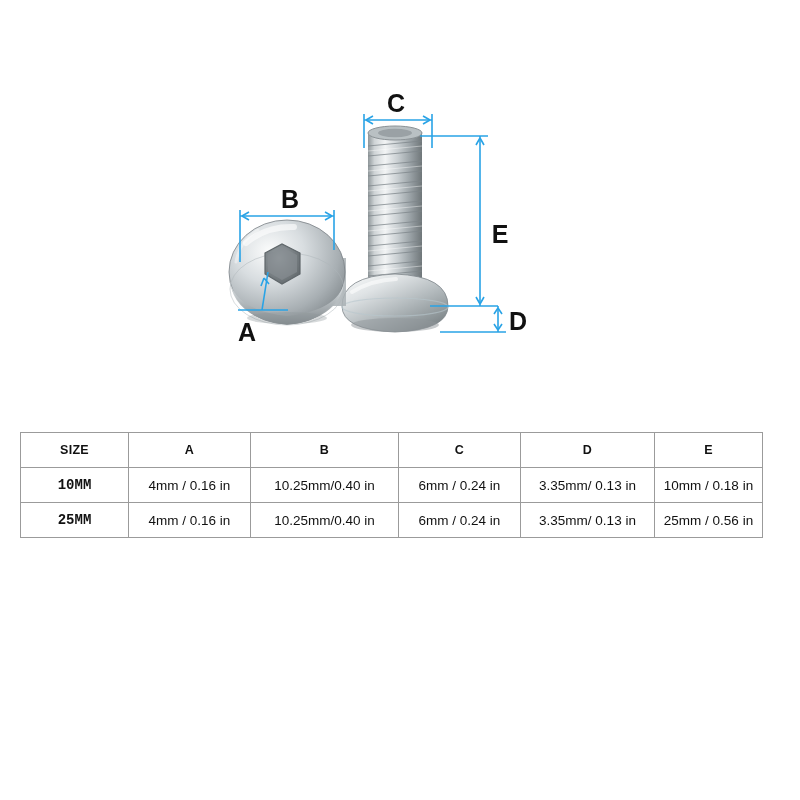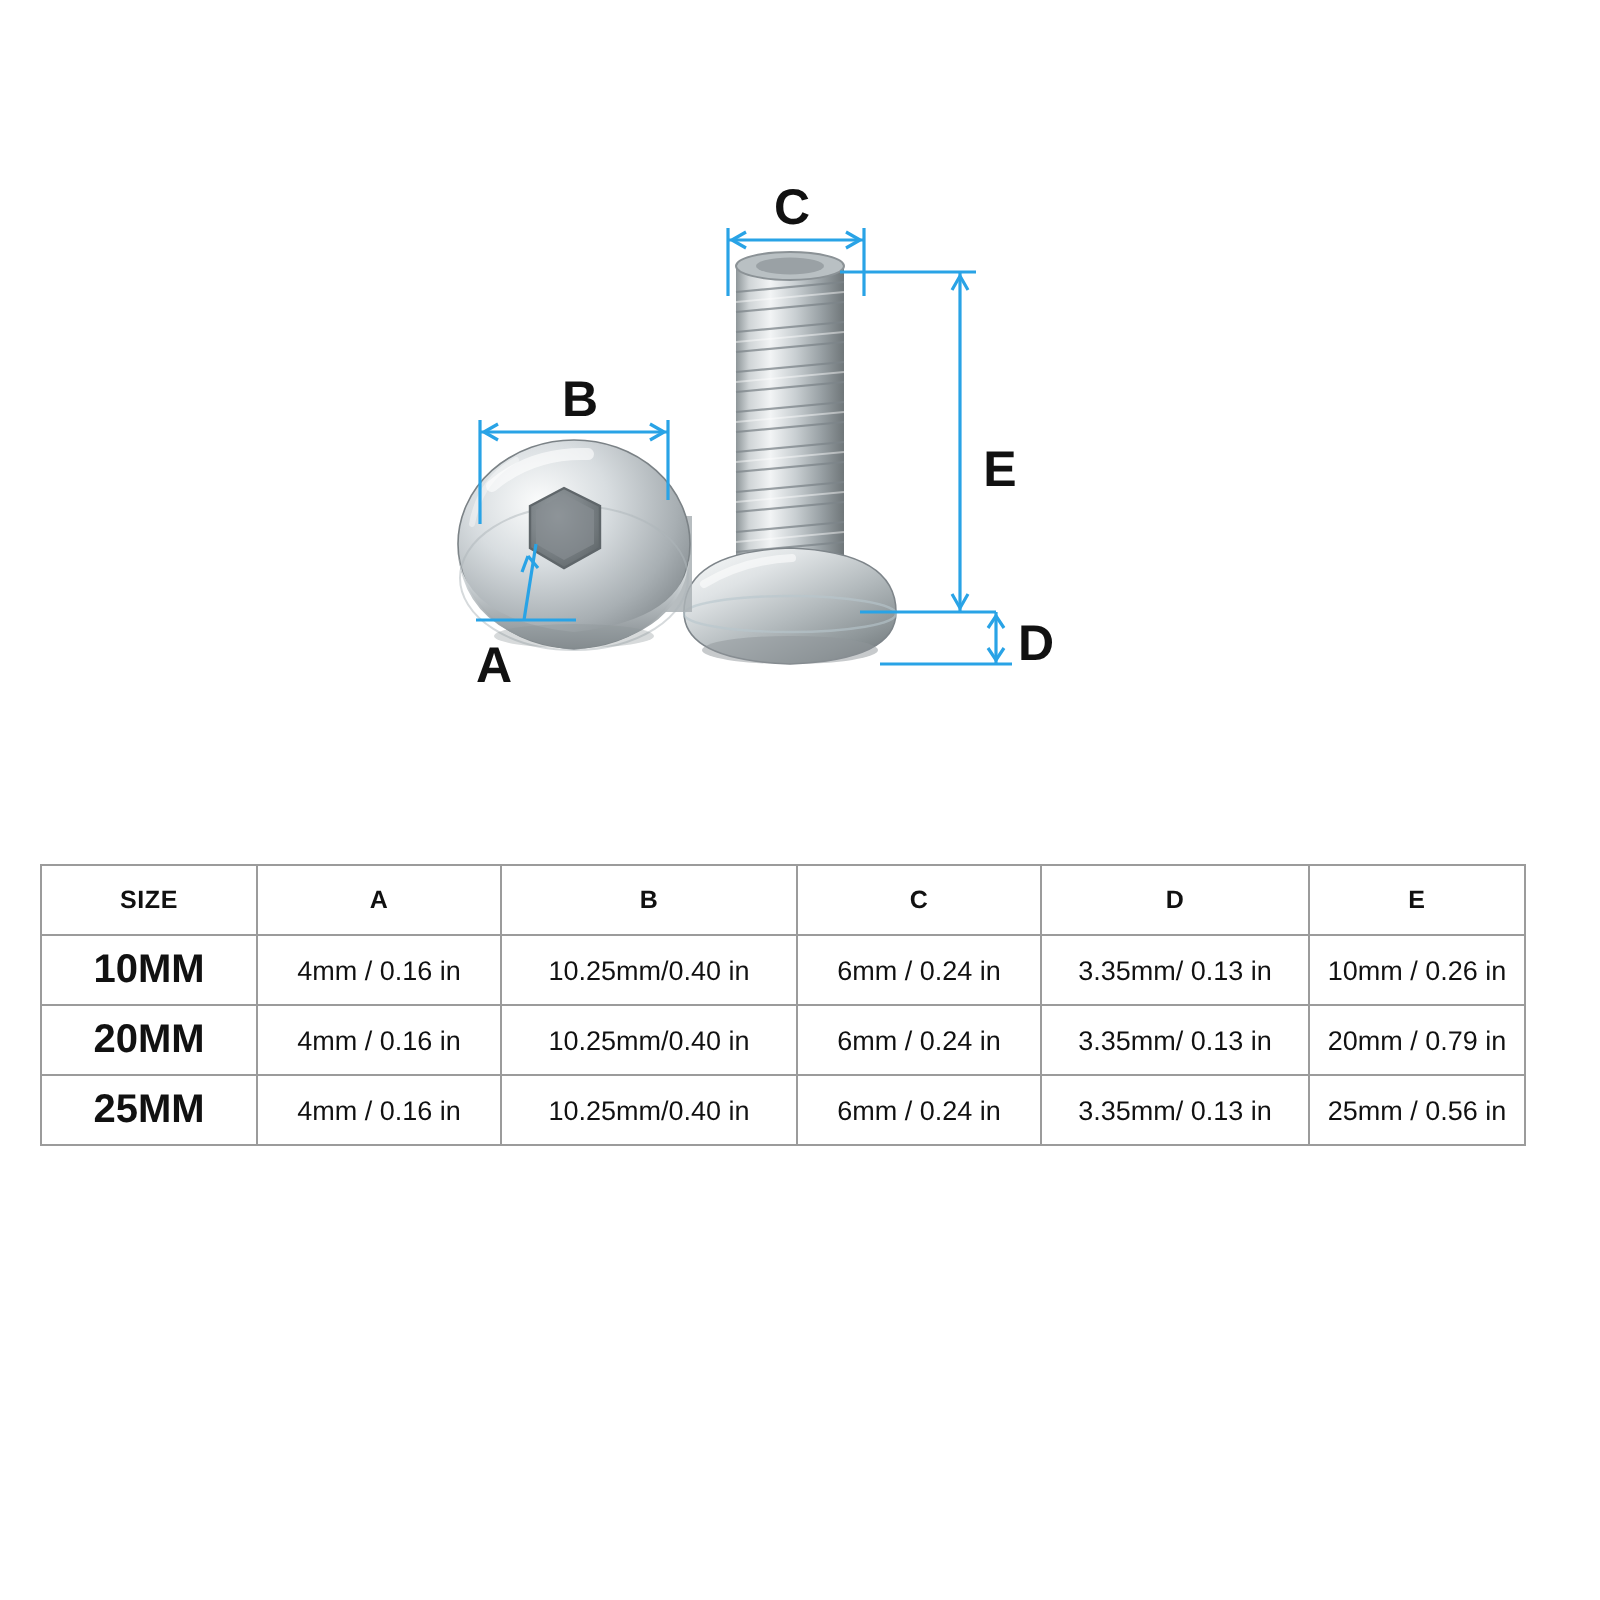--- a/index.html
+++ b/index.html
@@ -57,21 +57,22 @@
     padding: 0 0;
     white-space: nowrap;
   }
   table.spec th {
     font-weight: bold;
     font-size: 12.5px;
     letter-spacing: 0.3px;
   }
   table.spec td.size-cell {
     font-weight: bold;
-    font-size: 20px;
+    font-size: 14px;
+    font-family: Liberation Mono, monospace;
   }
   col.c-size { width: 108px; }
   col.c-a    { width: 122px; }
   col.c-b    { width: 148px; }
   col.c-c    { width: 122px; }
   col.c-d    { width: 134px; }
   col.c-e    { width: 108px; }
 </style>
 </head>
 <body>
@@ -234,29 +235,21 @@
         <th>E</th>
       </tr>
     </thead>
     <tbody>
       <tr>
         <td class="size-cell">10MM</td>
         <td>4mm /  0.16 in</td>
         <td>10.25mm/0.40 in</td>
         <td>6mm /  0.24 in</td>
         <td>3.35mm/ 0.13 in</td>
-        <td>10mm  /  0.26 in</td>
-      </tr>
-      <tr>
-        <td class="size-cell">20MM</td>
-        <td>4mm /  0.16 in</td>
-        <td>10.25mm/0.40 in</td>
-        <td>6mm /  0.24 in</td>
-        <td>3.35mm/ 0.13 in</td>
-        <td>20mm  /  0.79 in</td>
+        <td>10mm  /  0.18 in</td>
       </tr>
       <tr>
         <td class="size-cell">25MM</td>
         <td>4mm /  0.16 in</td>
         <td>10.25mm/0.40 in</td>
         <td>6mm /  0.24 in</td>
         <td>3.35mm/ 0.13 in</td>
         <td>25mm  /  0.56 in</td>
       </tr>
     </tbody>

